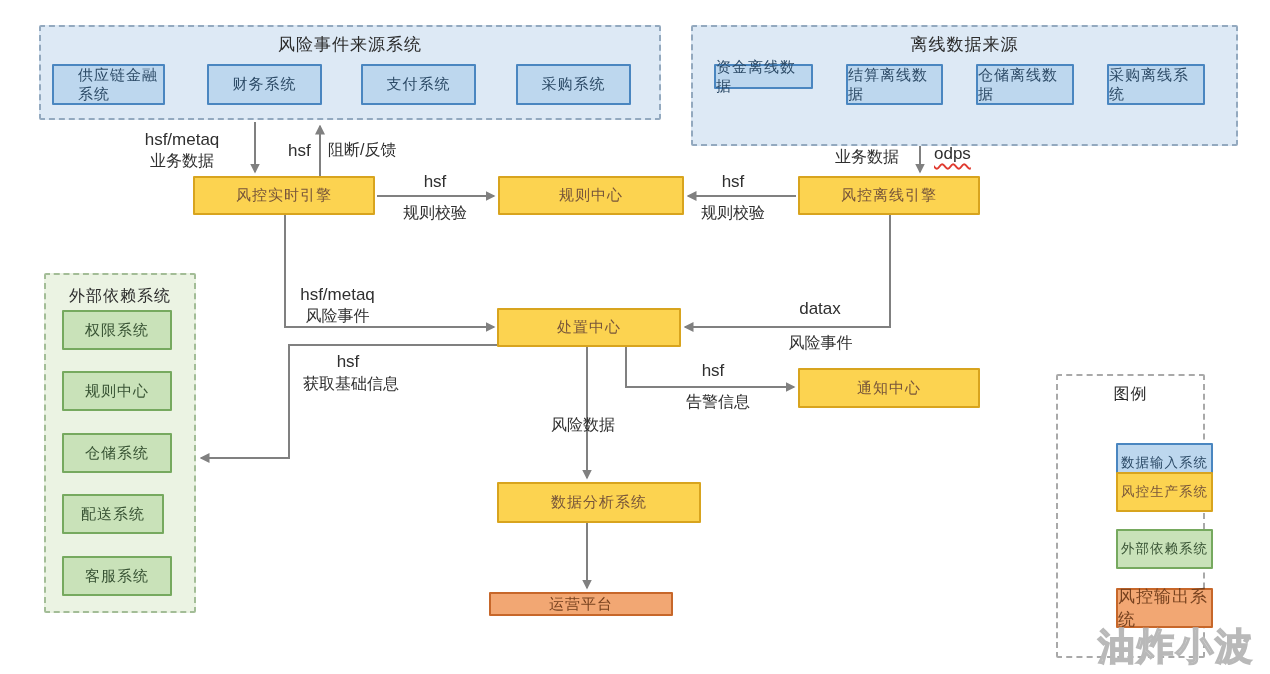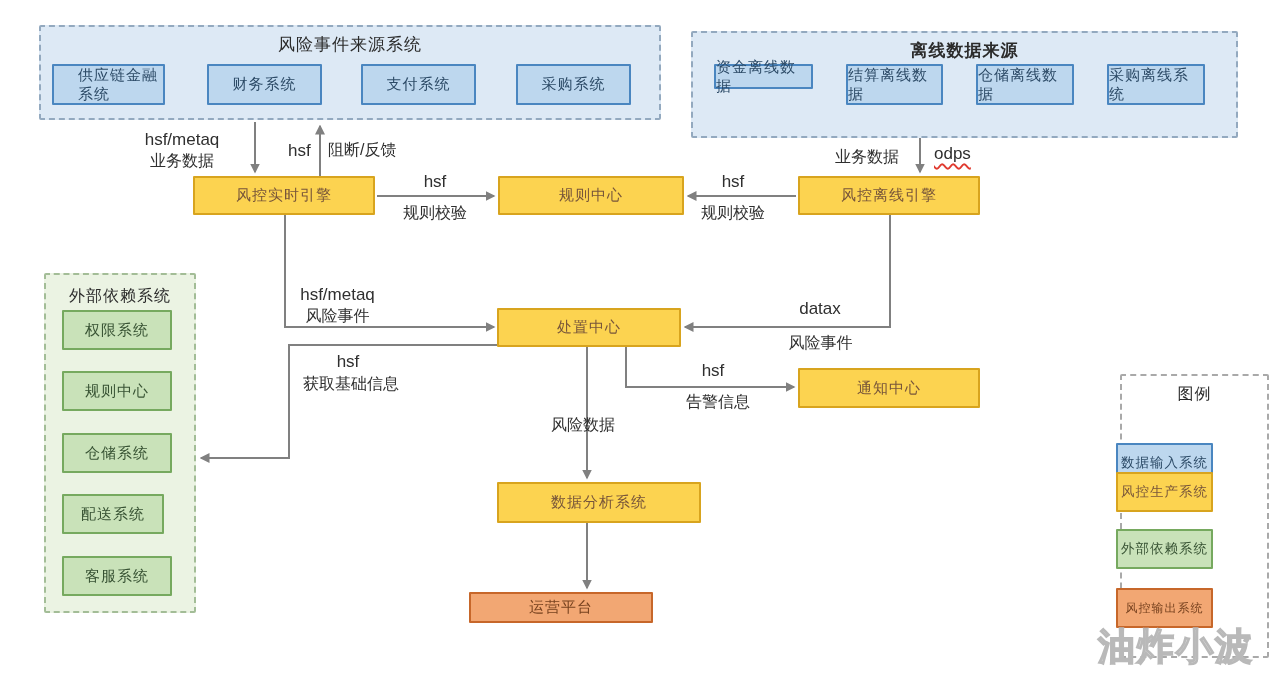--- a/index.html
+++ b/index.html
@@ -54,52 +54,52 @@
   </svg>
 
   <div class="container" style="left:39px;top:25px;width:622px;height:95px;">
     <div class="container-title" style="top:6px;">风险事件来源系统</div>
   </div>
   <div class="box blue" style="left:52px;top:64px;width:113px;height:41px;padding-left:24px;">供应链金融系统</div>
   <div class="box blue" style="left:207px;top:64px;width:115px;height:41px;">财务系统</div>
   <div class="box blue" style="left:361px;top:64px;width:115px;height:41px;">支付系统</div>
   <div class="box blue" style="left:516px;top:64px;width:115px;height:41px;">采购系统</div>
 
-  <div class="container" style="left:691px;top:31px;width:547px;height:107px;font-weight:bold;">
+  <div class="container" style="left:691px;top:25px;width:547px;height:121px;">
     <div class="container-title" style="top:6px;">离线数据来源</div>
   </div>
   <div class="box blue" style="left:714px;top:64px;width:99px;height:25px;">资金离线数据</div>
   <div class="box blue" style="left:846px;top:64px;width:97px;height:41px;">结算离线数据</div>
   <div class="box blue" style="left:976px;top:64px;width:98px;height:41px;">仓储离线数据</div>
   <div class="box blue" style="left:1107px;top:64px;width:98px;height:41px;">采购离线系统</div>
 
   <div class="box yellow" style="left:193px;top:176px;width:182px;height:39px;">风控实时引擎</div>
   <div class="box yellow" style="left:798px;top:176px;width:182px;height:39px;">风控离线引擎</div>
   <div class="box yellow" style="left:498px;top:176px;width:186px;height:39px;">规则中心</div>
   <div class="box yellow" style="left:497px;top:308px;width:184px;height:39px;">处置中心</div>
   <div class="box yellow" style="left:798px;top:368px;width:182px;height:40px;">通知中心</div>
   <div class="box yellow" style="left:497px;top:482px;width:204px;height:41px;">数据分析系统</div>
-  <div class="box orange" style="left:469px;top:592px;width:184px;height:31px;">运营平台</div>
+  <div class="box orange" style="left:489px;top:592px;width:184px;height:24px;">运营平台</div>
 
   <div class="container green" style="left:44px;top:273px;width:152px;height:340px;">
     <div class="container-title" style="top:11px;font-size:16px;">外部依赖系统</div>
   </div>
   <div class="box green" style="left:62px;top:310px;width:110px;height:40px;">权限系统</div>
   <div class="box green" style="left:62px;top:371px;width:110px;height:40px;">规则中心</div>
   <div class="box green" style="left:62px;top:433px;width:110px;height:40px;">仓储系统</div>
   <div class="box green" style="left:62px;top:494px;width:102px;height:40px;">配送系统</div>
   <div class="box green" style="left:62px;top:556px;width:110px;height:40px;">客服系统</div>
 
-  <div class="container legend" style="left:1120px;top:374px;width:149px;height:284px;">
+  <div class="container legend" style="left:1056px;top:374px;width:149px;height:284px;">
     <div class="container-title" style="top:8px;font-size:16px;">图例</div>
   </div>
   <div class="box blue" style="left:1116px;top:415px;width:97px;height:40px;font-size:13.5px;margin-top:28px;">数据输入系统</div>
   <div class="box yellow" style="left:1116px;top:472px;width:97px;height:40px;font-size:13.5px;">风控生产系统</div>
   <div class="box green" style="left:1116px;top:529px;width:97px;height:40px;font-size:13.5px;">外部依赖系统</div>
-  <div class="box orange" style="left:1116px;top:588px;width:97px;height:40px;font-size:12px;">风控输出系统</div>
+  <div class="box orange" style="left:1116px;top:588px;width:97px;height:40px;font-size:17px;">风控输出系统</div>
 
   <div class="elabel center" style="left:122px;top:129px;width:120px;">
     <div class="latin">hsf/metaq</div>
     <div>业务数据</div>
   </div>
   <div class="elabel latin" style="left:288px;top:140px;">hsf</div>
   <div class="elabel" style="left:328px;top:140px;">阻断/反馈</div>
 
   <div class="elabel latin center" style="left:405px;top:171px;width:60px;">hsf</div>
   <div class="elabel center" style="left:395px;top:203px;width:80px;">规则校验</div>

